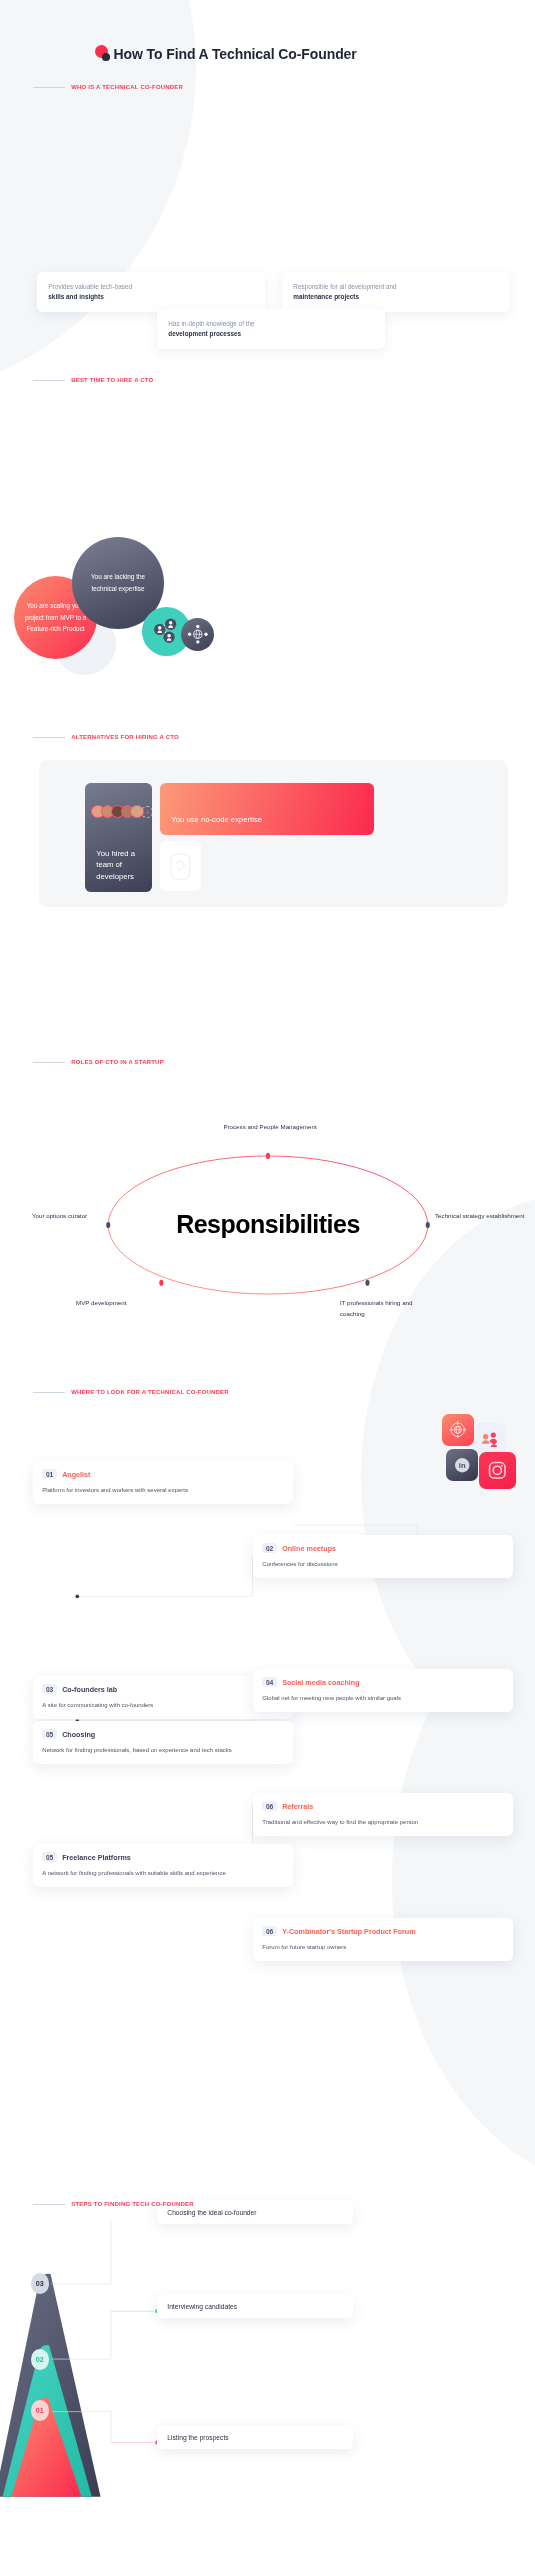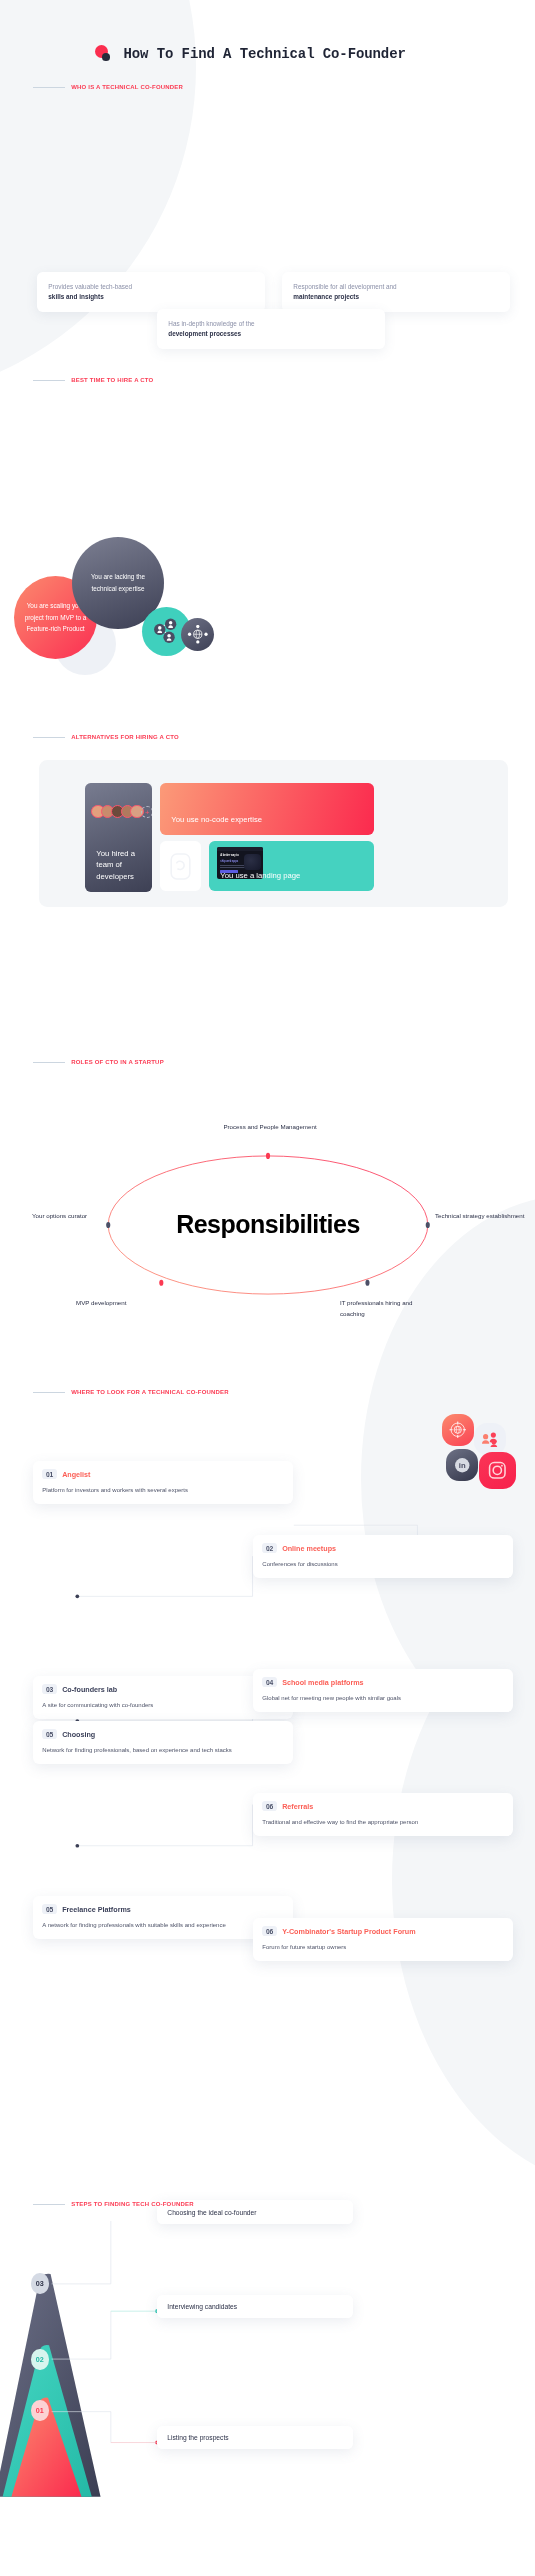--- a/index.html
+++ b/index.html
@@ -38,21 +38,21 @@
   .sec-label .rule { width: 32px; height: 1px; background: #ccd6e0; display: block; }
   .sec-label .txt {
     color: #fb3b53;
     font-size: 6px;
     font-weight: bold;
     letter-spacing: 0.2px;
     white-space: nowrap;
   }
 
   
-  .header { position: absolute; left: 95px; top: 45px; display: flex; align-items: center; gap: 11px; z-index: 6; font-family: Liberation Mono, monospace; }
+  .header { position: absolute; left: 95px; top: 45px; display: flex; align-items: center; gap: 1px; z-index: 6; }
   .logo-mark { position: relative; width: 17.5px; height: 17.5px; }
   .logo-mark .c1 {
     position: absolute; left: 0; top: 0; width: 13.4px; height: 13.4px;
     background: #fb2e4f; border-radius: 50%;
   }
   .logo-mark .c2 {
     position: absolute; left: 7.2px; top: 8.2px; width: 7.7px; height: 7.7px;
     background: #272b3a; border-radius: 50%;
   }
   .header h1 { font-size: 14px; font-weight: bold; color: #1f2435; letter-spacing: -0.1px; white-space: nowrap; }
@@ -149,21 +149,21 @@
   .nc-num {
     background: #eef1f7; border-radius: 3.1px; padding: 1.5px 3.6px;
     font-size: 6.7px; font-weight: bold; color: #4a5068;
   }
   .nc-title { font-size: 7.2px; font-weight: bold; }
   .nc-title.red { color: #fb5f56; }
   .nc-title.dark { color: #3a3f58; }
   .nc-desc { font-size: 6px; line-height: 1.7; color: #4e5368; }
 
   .social-stack { position: absolute; left: 442px; top: 1414px; width: 85px; height: 93px; z-index: 5; }
-  .sq { position: absolute; border-radius: 13px; display:flex; align-items:center; justify-content:center; }
+  .sq { position: absolute; border-radius: 7px; display:flex; align-items:center; justify-content:center; }
   .sq-target { left: 0; top: 0; width: 32px; height: 32px; background: linear-gradient(150deg,#fb8b6e,#fb4254); }
   .sq-people { left: 32px; top: 9.3px; width: 32px; height: 32px; background: #eef1f7; }
   .sq-li     { left: 4.1px; top: 35px; width: 32px; height: 32px; background: linear-gradient(150deg,#6e7286,#33364a); }
   .sq-ig     { left: 37px; top: 38px; width: 37px; height: 37px; background: linear-gradient(150deg,#fb3557,#f7204b); }
 
   
   .pyr-wrap { position: absolute; left: 0; top: 2221px; width: 536px; height: 304px; z-index: 3; }
   .step-card {
     position: absolute; background:#fff; border-radius: 5.2px;
     box-shadow: 0 3.6px 12.4px rgba(90,105,140,.12); padding: 8.2px 10.3px;
@@ -276,32 +276,20 @@
     <div class="tl-text">You use no-code expertise</div>
   </div>
 
   <div class="alt-tile alt-white">
     <svg width="23" height="29" viewBox="0 0 44 56">
       <rect x="4" y="4" width="36" height="48" rx="11" fill="none" stroke="#f1f3f7" stroke-width="3"></rect>
       <path d="M14 22a8 8 0 1 1 2 10" fill="none" stroke="#f1f3f7" stroke-width="3"></path>
     </svg>
   </div>
 
-  <div class="alt-tile alt-teal">
-    <div class="mini-site">
-      <div class="ms-bar"></div>
-      <div class="ms-h">A better way to</div>
-      <div class="ms-h" style="color:#8b8cf0">ship web apps</div>
-      <div class="ms-p"></div>
-        <div class="ms-p"></div>
-      <div class="ms-btn"></div>
-      <div class="ms-cloud"></div>
-    </div>
-    <div class="tl-text">You use a landing page</div>
-  </div>
 
   <div class="sec-label" style="left:33px; top:1059px;">
     <span class="rule"></span>
     <span class="txt">ROLES OF CTO IN A STARTUP</span>
   </div>
 
   <div class="resp-wrap">
     <div class="resp-word">Responsibilities</div>
     <svg width="536" height="222" style="position:absolute;left:0;top:0;" viewBox="0 0 1040 430">
       <defs>
@@ -412,42 +400,42 @@
     <div class="nc-head">
       <span class="nc-num">03</span>
       <span class="nc-title dark">Co-founders lab</span>
     </div>
     <div class="nc-desc">A site for communicating with co-founders</div>
   </div>
 
   <div class="nc" style="left:253px; top:1669px; width:260px;">
     <div class="nc-head">
       <span class="nc-num">04</span>
-      <span class="nc-title red">School media platforms</span>
+      <span class="nc-title red">Social media coaching</span>
     </div>
     <div class="nc-desc">Global net for meeting new people with similar goals</div>
   </div>
 
   <div class="nc" style="left:33px; top:1721px; width:260px;">
     <div class="nc-head">
       <span class="nc-num">05</span>
       <span class="nc-title dark">Choosing</span>
     </div>
     <div class="nc-desc">Network for finding professionals, based on experience and tech stacks</div>
   </div>
 
   <div class="nc" style="left:253px; top:1793px; width:260px;">
     <div class="nc-head">
       <span class="nc-num">06</span>
       <span class="nc-title red">Referrals</span>
     </div>
     <div class="nc-desc">Traditional and effective way to find the appropriate person</div>
   </div>
 
-  <div class="nc" style="left:33px; top:1896px; width:260px;">
+  <div class="nc" style="left:33px; top:1844px; width:260px;">
     <div class="nc-head">
       <span class="nc-num">05</span>
       <span class="nc-title dark">Freelance Platforms</span>
     </div>
     <div class="nc-desc">A network for finding professionals with suitable skills and experience</div>
   </div>
 
   <div class="nc" style="left:253px; top:1918px; width:260px;">
     <div class="nc-head">
       <span class="nc-num">06</span>

